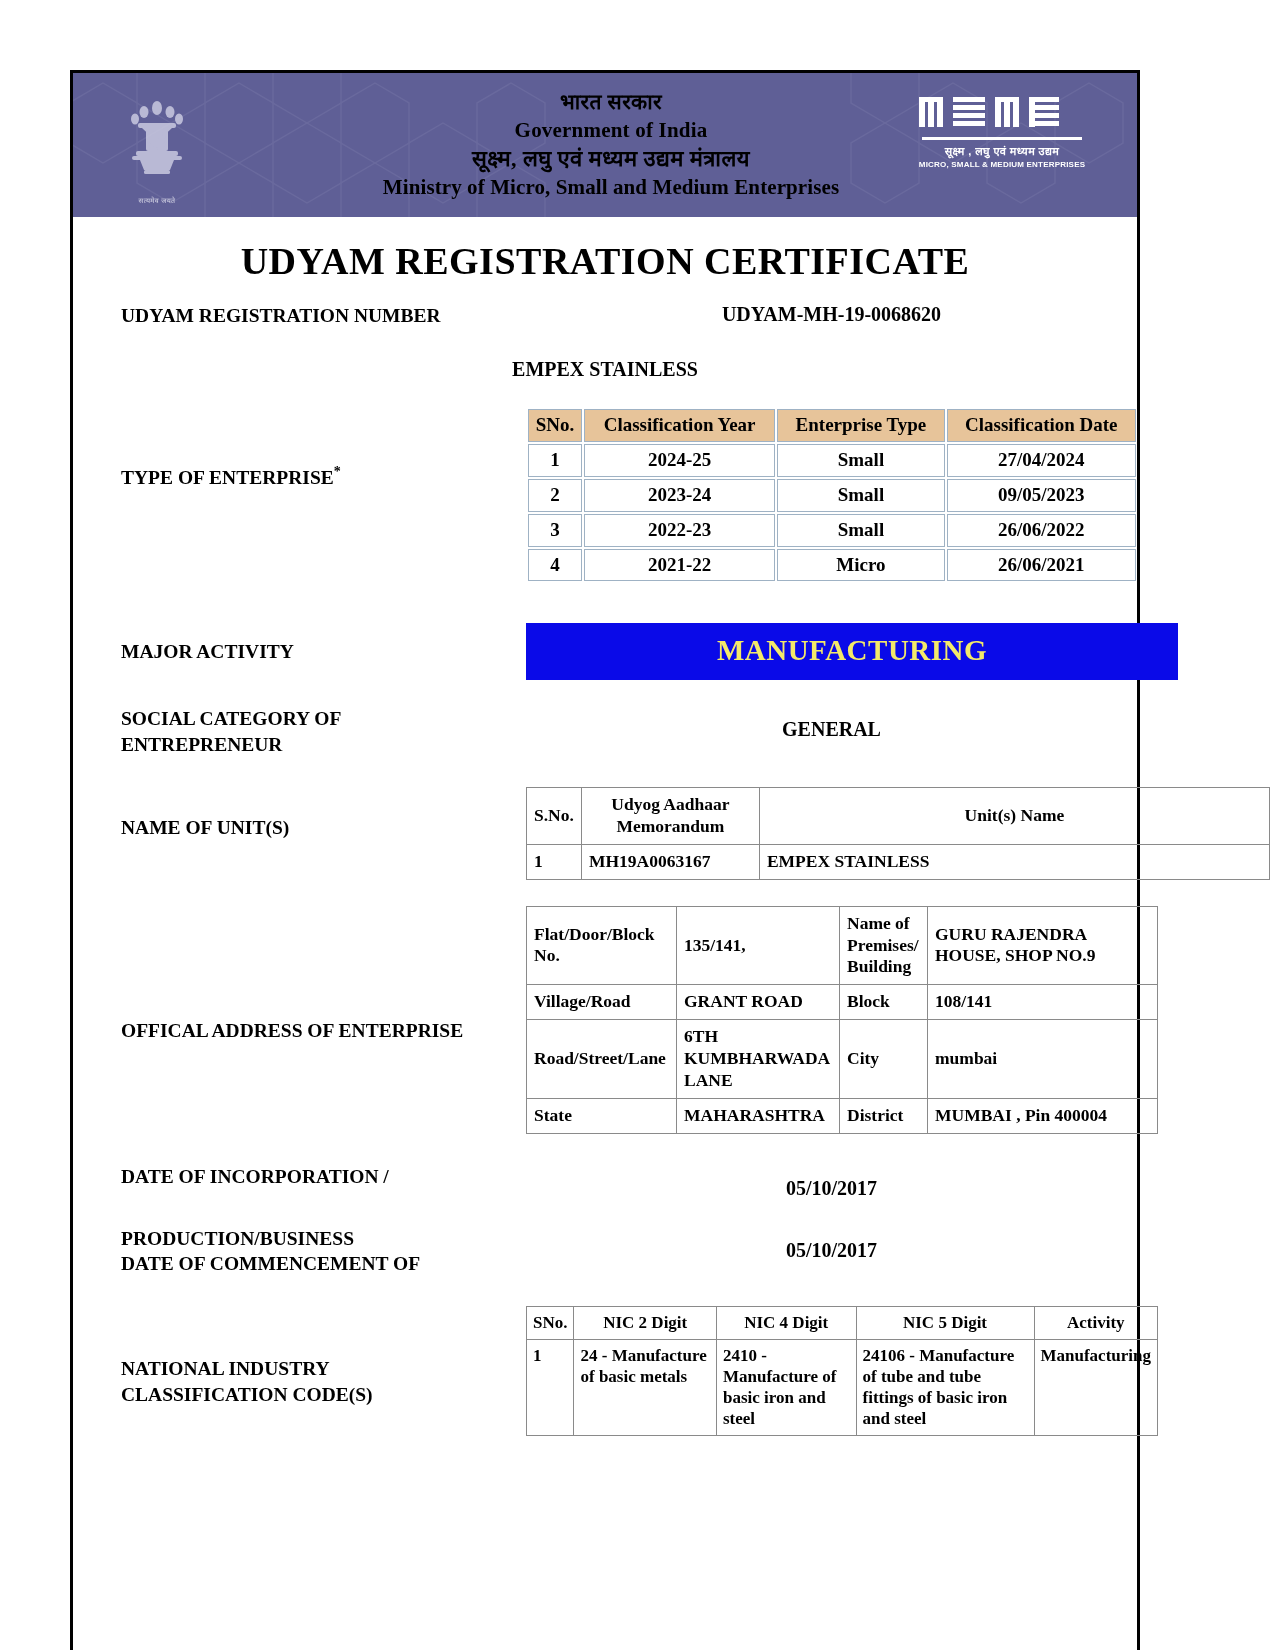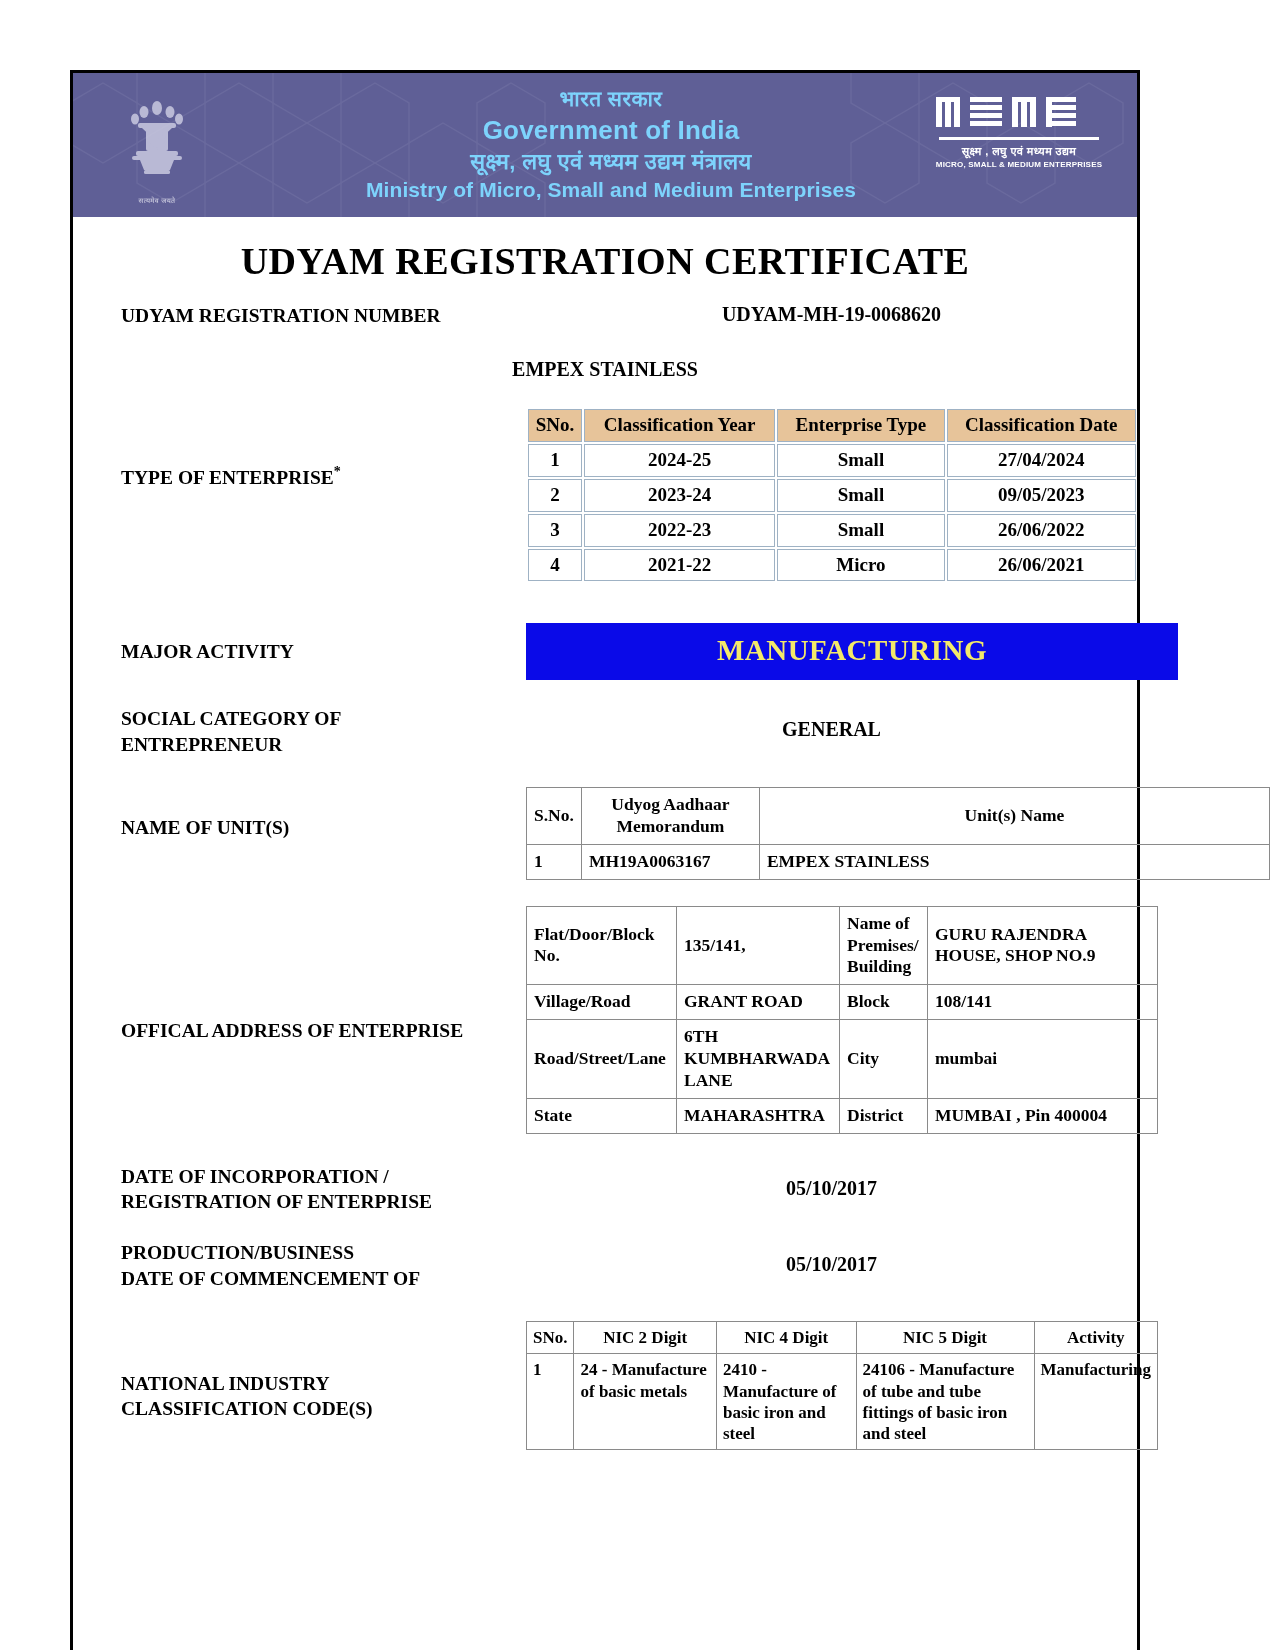--- a/index.html
+++ b/index.html
@@ -50,34 +50,34 @@
   }
   .emblem svg { display: block; }
   .emblem .motto {
     font-size: 7px; color: #e7e7f2; letter-spacing: .3px;
     margin-top: 1px; white-space: nowrap;
     font-family: "Liberation Sans", sans-serif;
   }
   .header-center {
     position: relative;
     text-align: center;
-    color: #7dd3fc;
-    font-family: Liberation Sans, sans-serif;
+    color: #000000;
+    font-family: Liberation Serif, serif;
     line-height: 1.18;
     z-index: 2;
     margin-left: 12px;
   }
   .hc-hi1 { font-size: 21px; font-weight: bold; letter-spacing: .4px; }
-  .hc-en1 { font-size: 26px; font-weight: bold; letter-spacing: .2px; margin-top: 3px;}
+  .hc-en1 { font-size: 21px; font-weight: bold; letter-spacing: .2px; margin-top: 3px;}
   .hc-hi2 { font-size: 22px; font-weight: bold; letter-spacing: .4px; margin-top: 3px;}
   .hc-en2 { font-size: 21px; font-weight: bold; letter-spacing: .1px; margin-top: 3px;}
 
   .msme-logo {
     position: absolute;
-    right: 28px; top: 18px;
+    right: 45px; top: 18px;
     width: 180px;
     text-align: center;
     z-index: 2;
   }
   .msme-mark {
     height: 42px;
     display: flex; align-items: center; justify-content: center;
   }
   .msme-rule {
     height: 3px; background: #fff; margin: 4px auto 3px auto; width: 160px;
@@ -432,21 +432,20 @@
         </tbody>
       </table>
     </div>
   </div>
 
   <div class="sp-30"></div>
 
   <div class="row">
     <div class="lbl">
       <div>DATE OF INCORPORATION /</div>
-      <div>REGISTRATION OF ENTERPRISE</div>
     </div>
     <div class="val" style="padding-top:13px;">05/10/2017</div>
   </div>
 
   <div class="sp-26"></div>
 
   <div class="row">
     <div class="lbl">
       <div>PRODUCTION/BUSINESS</div>
       <div>DATE OF COMMENCEMENT OF</div>

